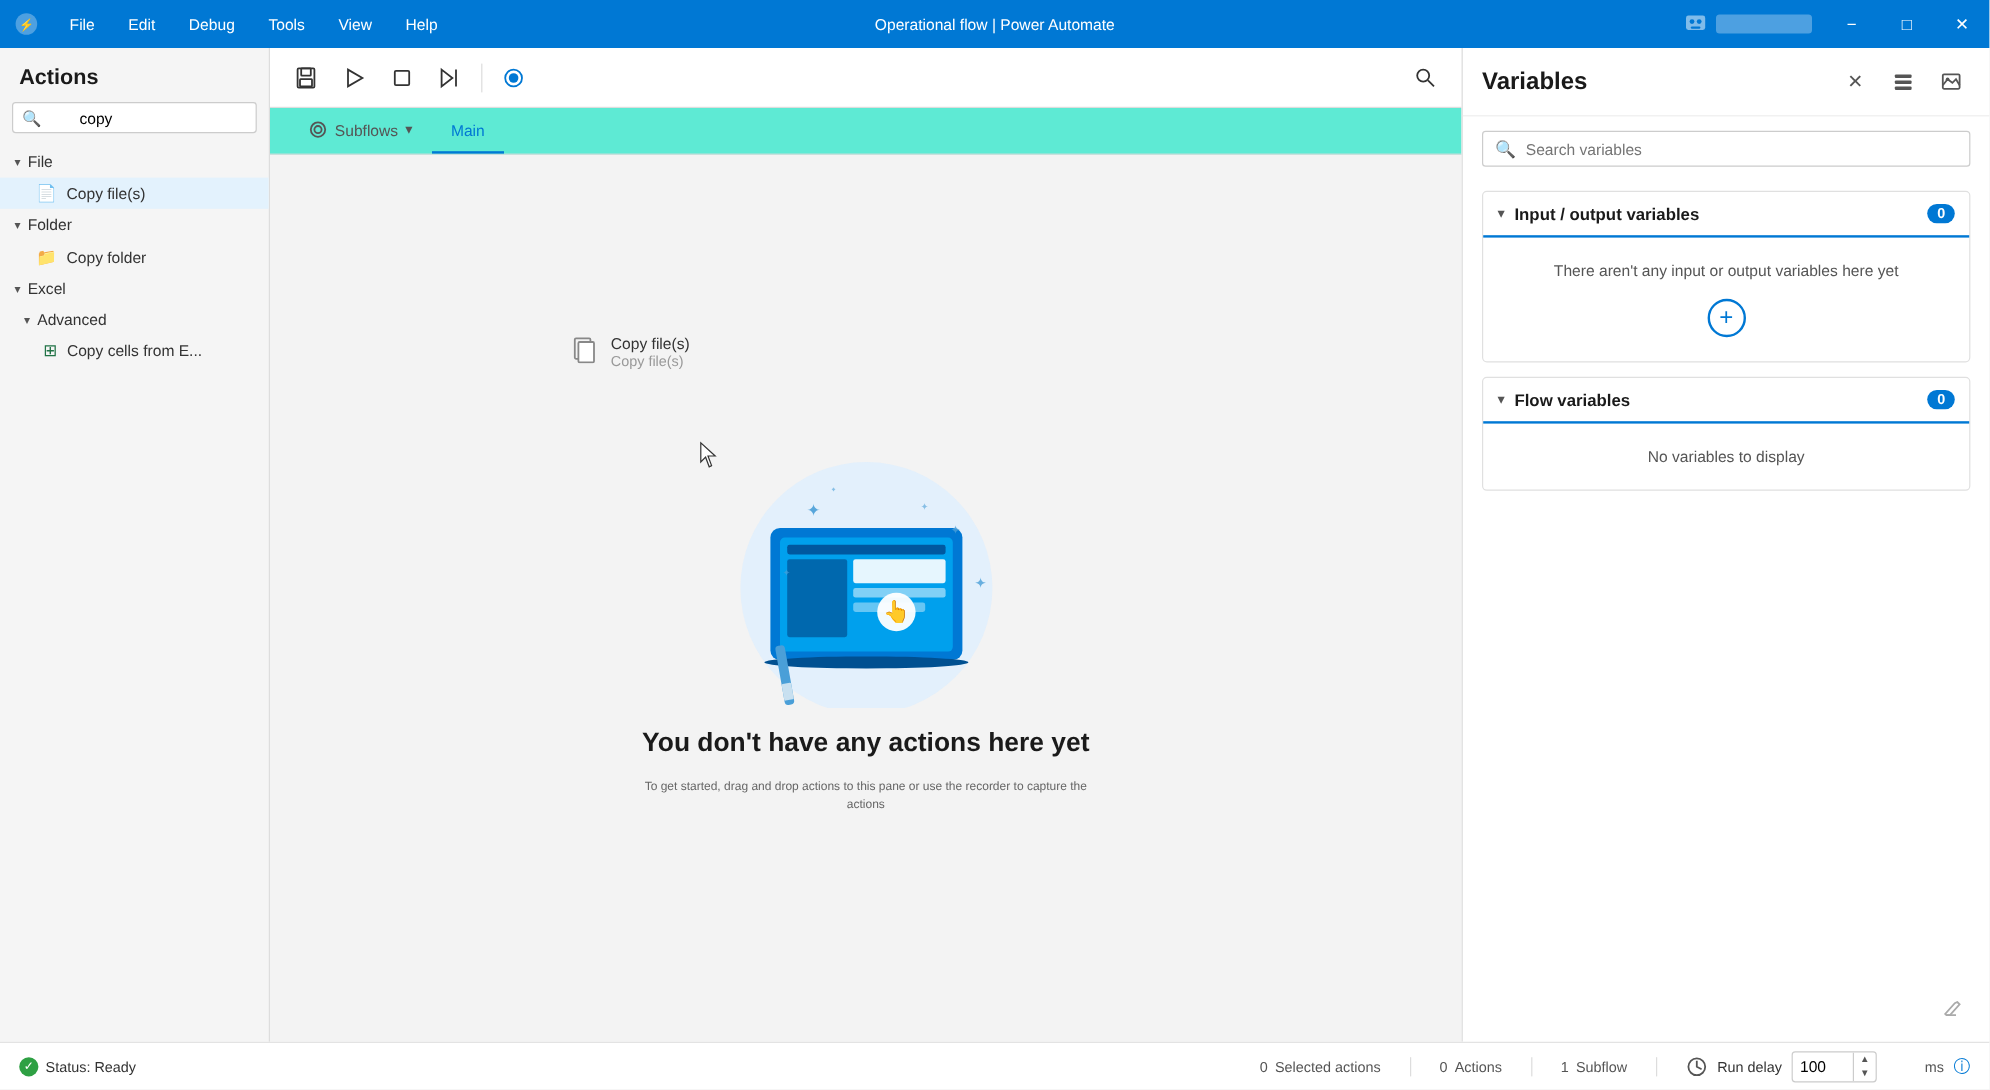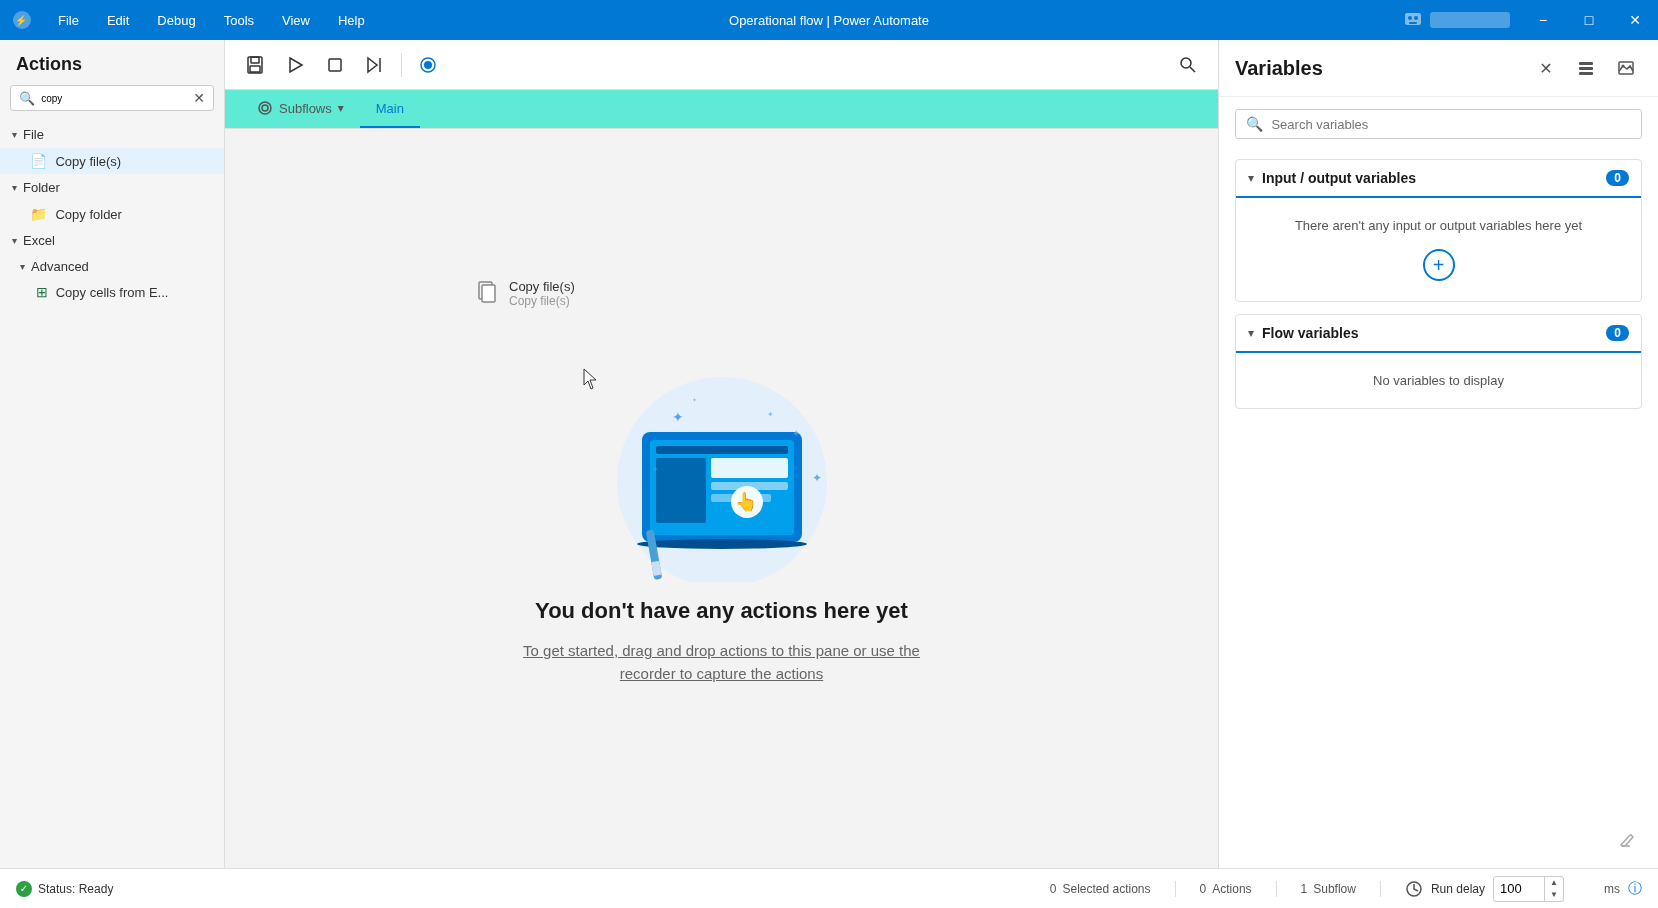--- a/index.html
+++ b/index.html
@@ -87,23 +87,24 @@
       margin: 0 10px 10px 10px;
       background: white;
       border: 1px solid #ccc;
       border-radius: 3px;
       padding: 4px 8px;
       gap: 6px;
     }
     .search-box input {
       border: none;
       outline: none;
-      font-size: 10px;
+      font-size: 13px;
       flex: 1;
       background: transparent;
+      margin-left: 25px;
     }
     .search-icon-sm { color: #555; font-size: 13px; }
     .clear-btn { color: #555; cursor: pointer; font-size: 14px; }
 
     
     .action-tree {
       flex: 1;
       overflow-y: auto;
       font-size: 13px;
     }
@@ -249,25 +250,24 @@
     .empty-illustration {
       width: 260px;
       height: 230px;
     }
     .empty-title {
       font-size: 22px;
       font-weight: 600;
       color: #1a1a1a;
     }
     .empty-desc {
-      font-size: 15px;
+      font-size: 10px;
       color: #666;
       line-height: 1.5;
       max-width: 400px;
-      text-decoration: underline;
     }
 
     
     .variables-panel {
       width: 440px;
       background: white;
       border-left: 1px solid #ddd;
       display: flex;
       flex-direction: column;
       flex-shrink: 0;

